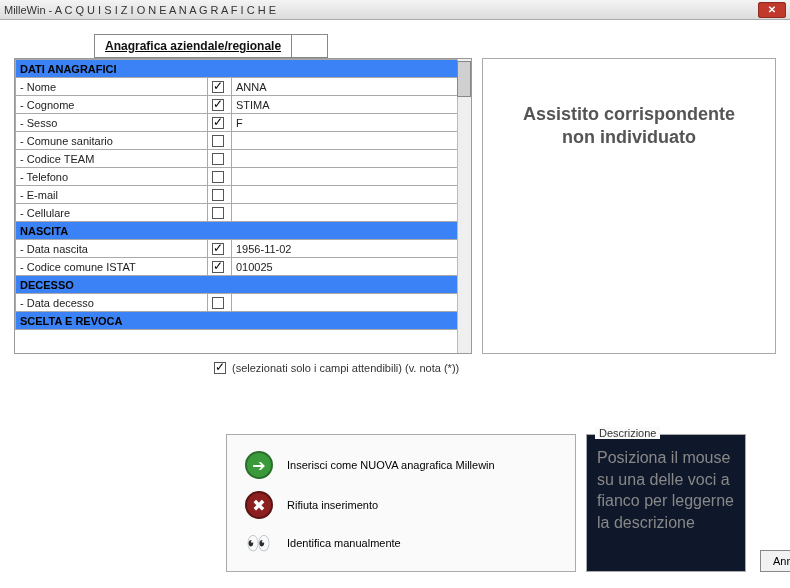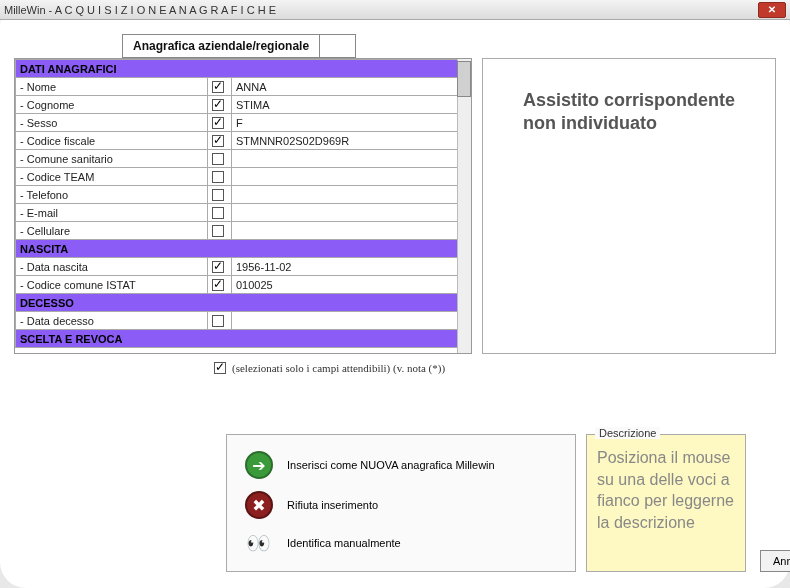--- a/index.html
+++ b/index.html
@@ -5,69 +5,69 @@
   * { box-sizing: border-box; }
   body {
     margin: 0;
     font-family: Tahoma, Arial, sans-serif;
     font-size: 11px;
     background: #e8e8e8;
     width: 790px;
     height: 588px;
     overflow: hidden;
   }
-  .window { width: 790px; height: 588px; background: #fff; display: flex; flex-direction: column; border-radius: 26px; }
+  .window { width: 790px; height: 588px; background: #fff; display: flex; flex-direction: column; }
   .titlebar {
     height: 20px;
     background: linear-gradient(#f4f4f4, #dcdcdc);
     display: flex; align-items: center; justify-content: space-between;
     padding: 0 4px; border-bottom: 1px solid #aaa;
     color: #333; font-size: 11px;
   }
   .titlebar .close {
     width: 28px; height: 16px; background: #c0392b; color: #fff;
     display: flex; align-items: center; justify-content: center;
     border-radius: 2px; font-size: 10px; font-weight: bold;
     border: 1px solid #8e2b20; cursor: pointer;
   }
   .body { flex: 1; padding: 14px; position: relative; }
-  .header-tabs { display: flex; margin-left: 108px; }
+  .header-tabs { display: flex; margin-left: 80px; text-decoration: underline; }
   .header-tab {
     border: 1px solid #888; background: #fff; padding: 4px 10px;
     font-size: 12px; font-weight: bold; color: #111;
   }
   .header-small { width: 36px; border-left: none; }
   .cols { display: flex; gap: 10px; margin-top: 0; }
   .left { width: 458px; }
   .tablewrap { border: 1px solid #999; position: relative; height: 296px; overflow: hidden; background:#fff;}
   table { border-collapse: collapse; width: 100%; table-layout: fixed;}
   td { border: 1px solid #aaa; padding: 1px 4px; height: 18px; font-size: 11px; color:#222; vertical-align: middle; white-space: nowrap; overflow:hidden;}
-  tr.section td { background: #8b5cf6; font-weight: bold; color: #000; }
+  tr.section td { background: #3b82f6; font-weight: bold; color: #000; }
   col.c1 { width: 192px; }
   col.c2 { width: 24px; }
   col.c3 { }
   .chk { display:inline-block; width:12px; height:12px; border:1px solid #555; background:#fff; position:relative; vertical-align:middle;}
   .chk.checked::after { content:"✓"; position:absolute; top:-3px; left:0px; font-size:12px; color:#000;}
   .scroll-thumb { position:absolute; right:0; top:2px; width:14px; height:36px; background:#d0d0d0; border:1px solid #888;}
   .scroll-track { position:absolute; right:0; top:0; bottom:0; width:14px; background:#efefef; border-left:1px solid #bbb;}
   .right {
     flex:1; border:1px solid #aaa; height:296px; background:#fff;
     display:flex; align-items:flex-start; justify-content:center;
-    padding-top:30px; text-align:left;
+    padding-top:44px; text-align:center;
   }
   .right-msg { font-size:18px; font-weight:bold; color:#555; line-height:1.3;}
-  .note-row { margin-top:8px; margin-left:200px; display:flex; align-items:flex-start; gap:6px; color:#333;font-family:Liberation Serif, serif;}
+  .note-row { margin-top:8px; margin-left:200px; display:flex; align-items:flex-start; gap:6px; color:#333;}
   .actions-row { position:absolute; left:226px; bottom:16px; display:flex; gap:10px; align-items:stretch;}
   .actions-box { border:1px solid #aaa; background:#fafafa; padding:10px 18px; width:350px;}
   .action-item { display:flex; align-items:center; gap:14px; padding:6px 0; cursor:pointer;}
   .action-icon { width:28px; height:28px; border-radius:14px; display:flex; align-items:center; justify-content:center; color:#fff; font-size:16px;}
   .icon-green { background:#3a9a3a; border:2px solid #2b6e2b;}
   .icon-red { background:#8c1f1f; border:2px solid #5a1414;}
   .icon-bin { color:#000; font-size:20px; width:28px; text-align:center;}
-  .desc-box { border:1px solid #aaa; background:#fef9c3; padding:8px 10px; width:160px; position:relative;}
+  .desc-box { border:1px solid #aaa; background:#0f172a; padding:8px 10px; width:160px; position:relative;}
   .desc-box legend { position:absolute; top:-8px; left:8px; background:#fafafa; padding:0 4px; color:#333; font-size:11px;}
   .desc-box .txt { color:#888; font-size:16px; line-height:1.35; margin-top:4px;}
   .annulla {
     border:1px solid #888; background:#f2f2f2; padding:3px 12px;
     font-size:11px; cursor:pointer; height:22px; align-self:flex-end; margin-left:4px;
   }
 </style>
 </head>
 <body>
 
@@ -111,25 +111,20 @@
                   <td> - Cognome</td>
                   <td><span class="chk checked"></span></td>
                   <td>STIMA</td>
                 </tr>
               <tr>
                   <td> - Sesso</td>
                   <td><span class="chk checked"></span></td>
                   <td>F</td>
                 </tr>
               <tr>
-                  <td> - Codice fiscale</td>
-                  <td><span class="chk checked"></span></td>
-                  <td>STMNNR02S02D969R</td>
-                </tr>
-              <tr>
                   <td> - Comune sanitario</td>
                   <td><span class="chk"></span></td>
                   <td></td>
                 </tr>
               <tr>
                   <td> - Codice TEAM</td>
                   <td><span class="chk"></span></td>
                   <td></td>
                 </tr>
               <tr>

